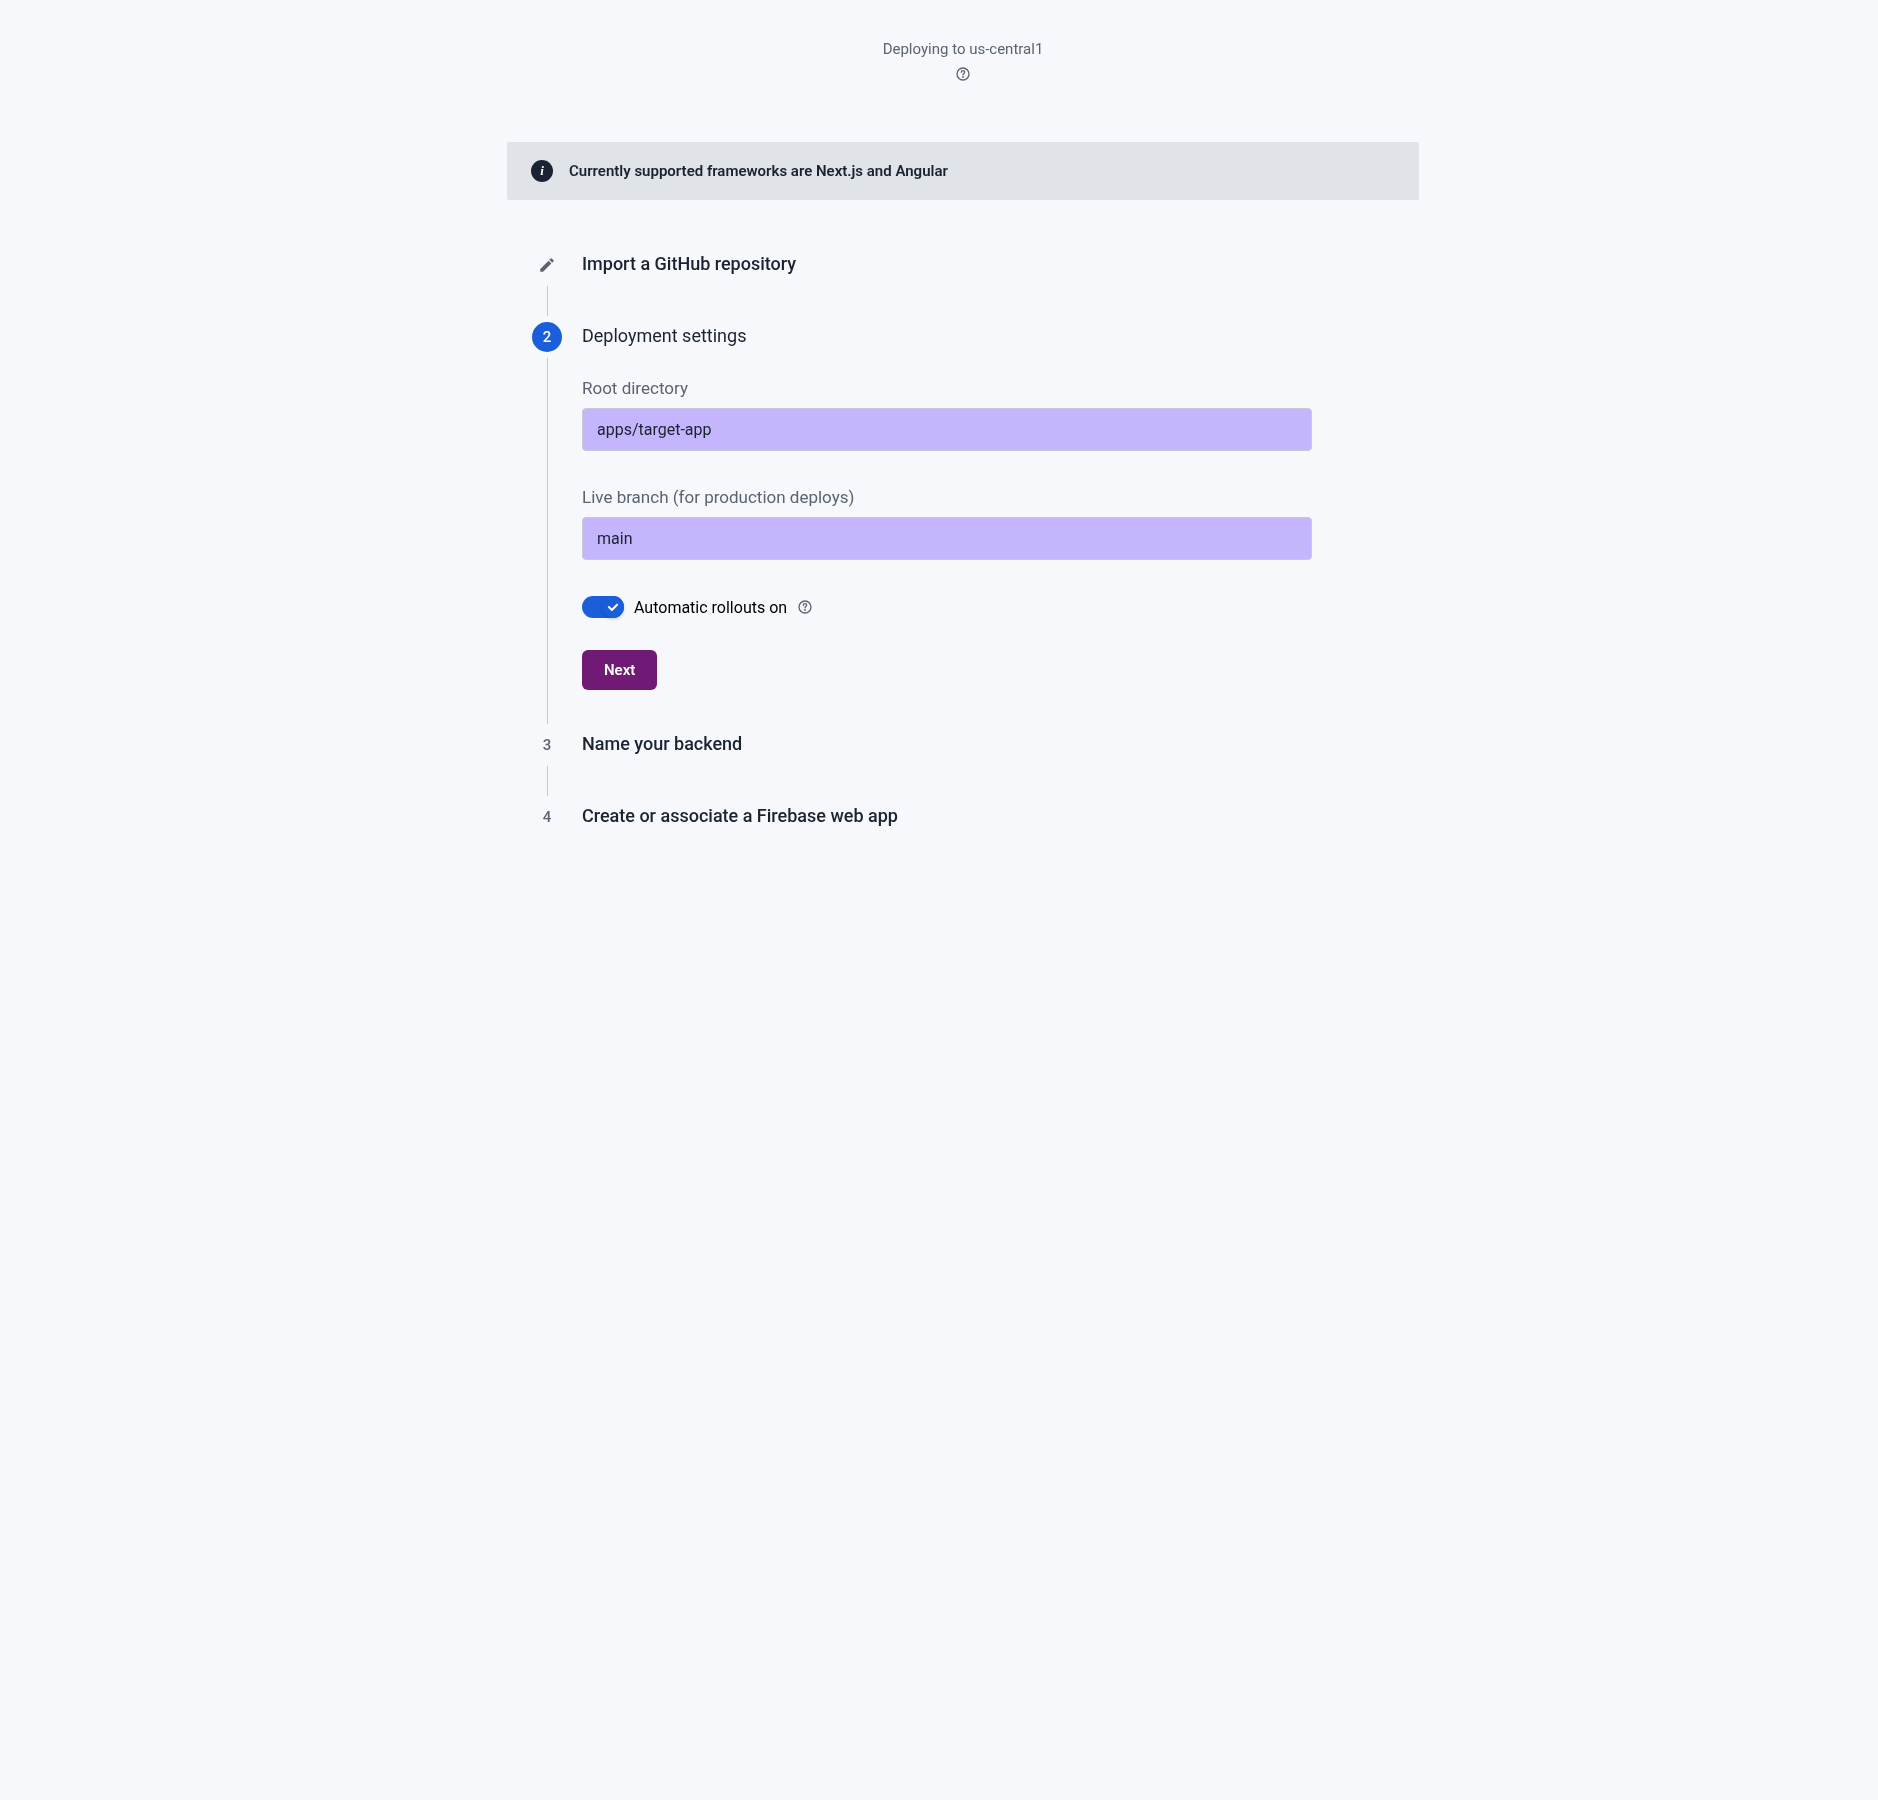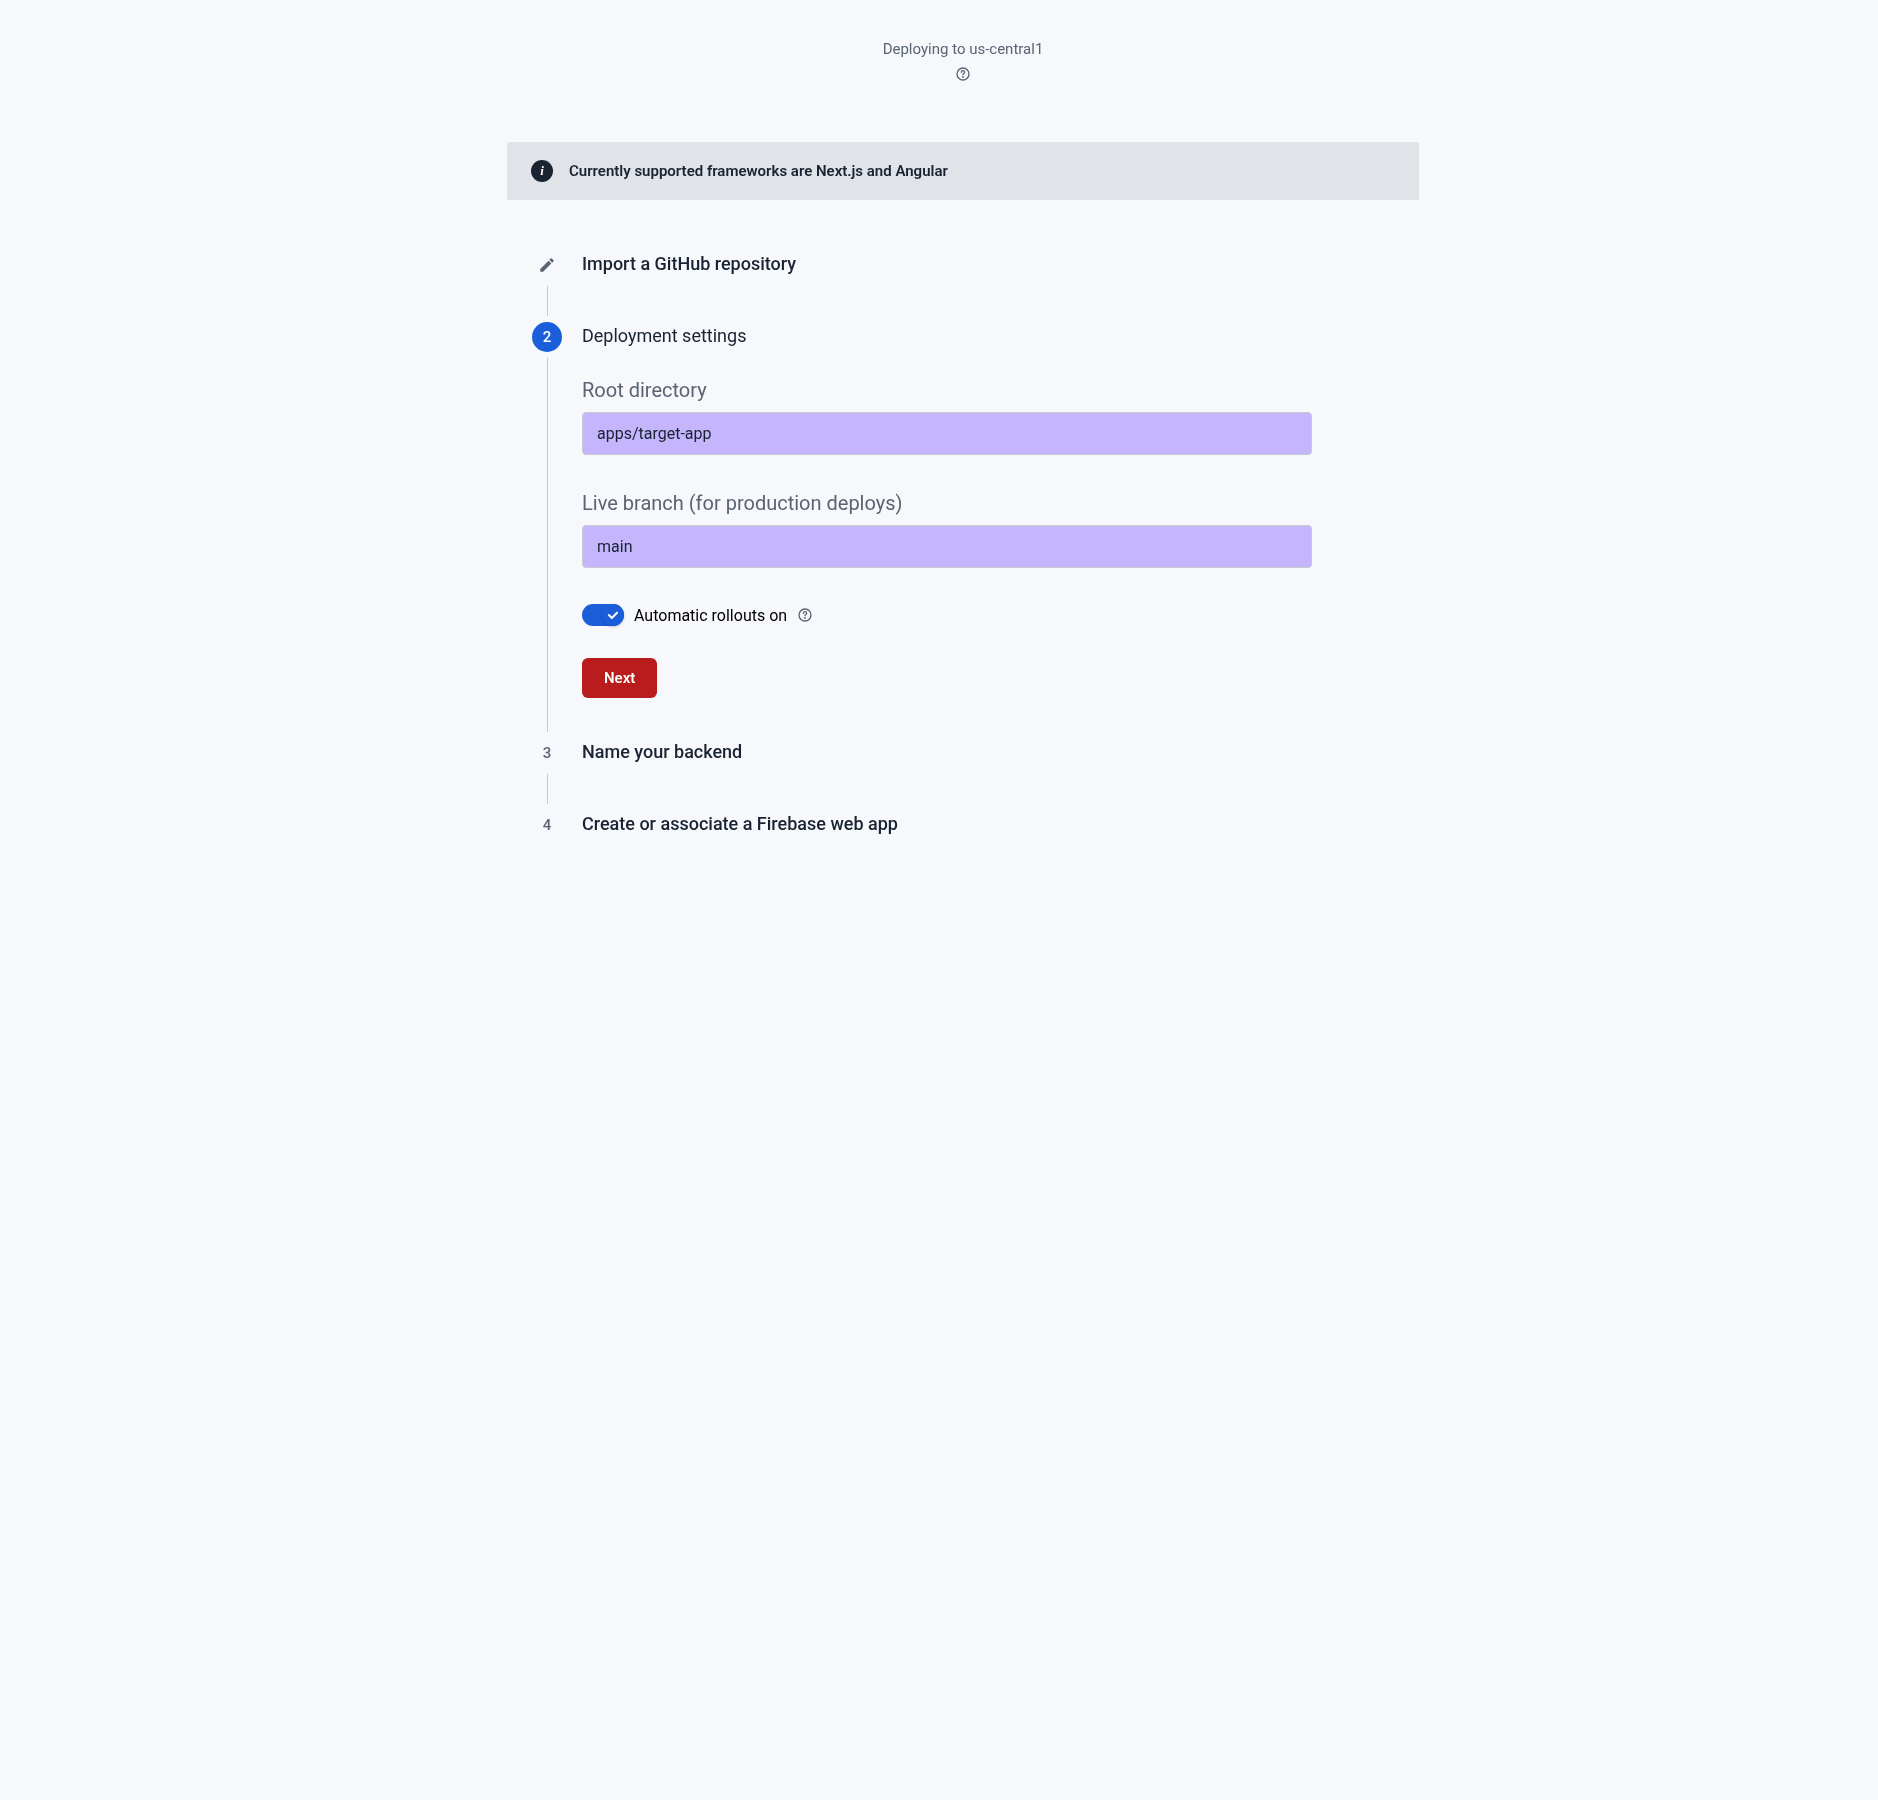--- a/index.html
+++ b/index.html
@@ -166,21 +166,21 @@
       font-weight: 400;
     }
     .form-section {
       margin-top: 32px;
     }
     .form-group {
       margin-bottom: 36px;
     }
     .form-label {
       display: block;
-      font-size: 20px;
+      font-size: 17px;
       color: #5a6472;
       margin-bottom: 10px;
     }
     .form-input {
       width: 100%;
       max-width: 730px;
       padding: 11px 14px;
       font-size: 16px;
       color: #1a2332;
       border: 1px solid #c5cad3;
@@ -219,21 +219,21 @@
     .toggle-knob svg {
       width: 14px;
       height: 14px;
       color: white;
     }
     .toggle-label {
       font-size: 16px;
       color: #000000;
     }
     .next-btn {
-      background: #b91c1c;
+      background: #701a75;
       color: white;
       border: none;
       padding: 11px 22px;
       font-size: 15px;
       font-weight: 600;
       border-radius: 6px;
       cursor: pointer;
       font-family: inherit;
     }
   </style>

